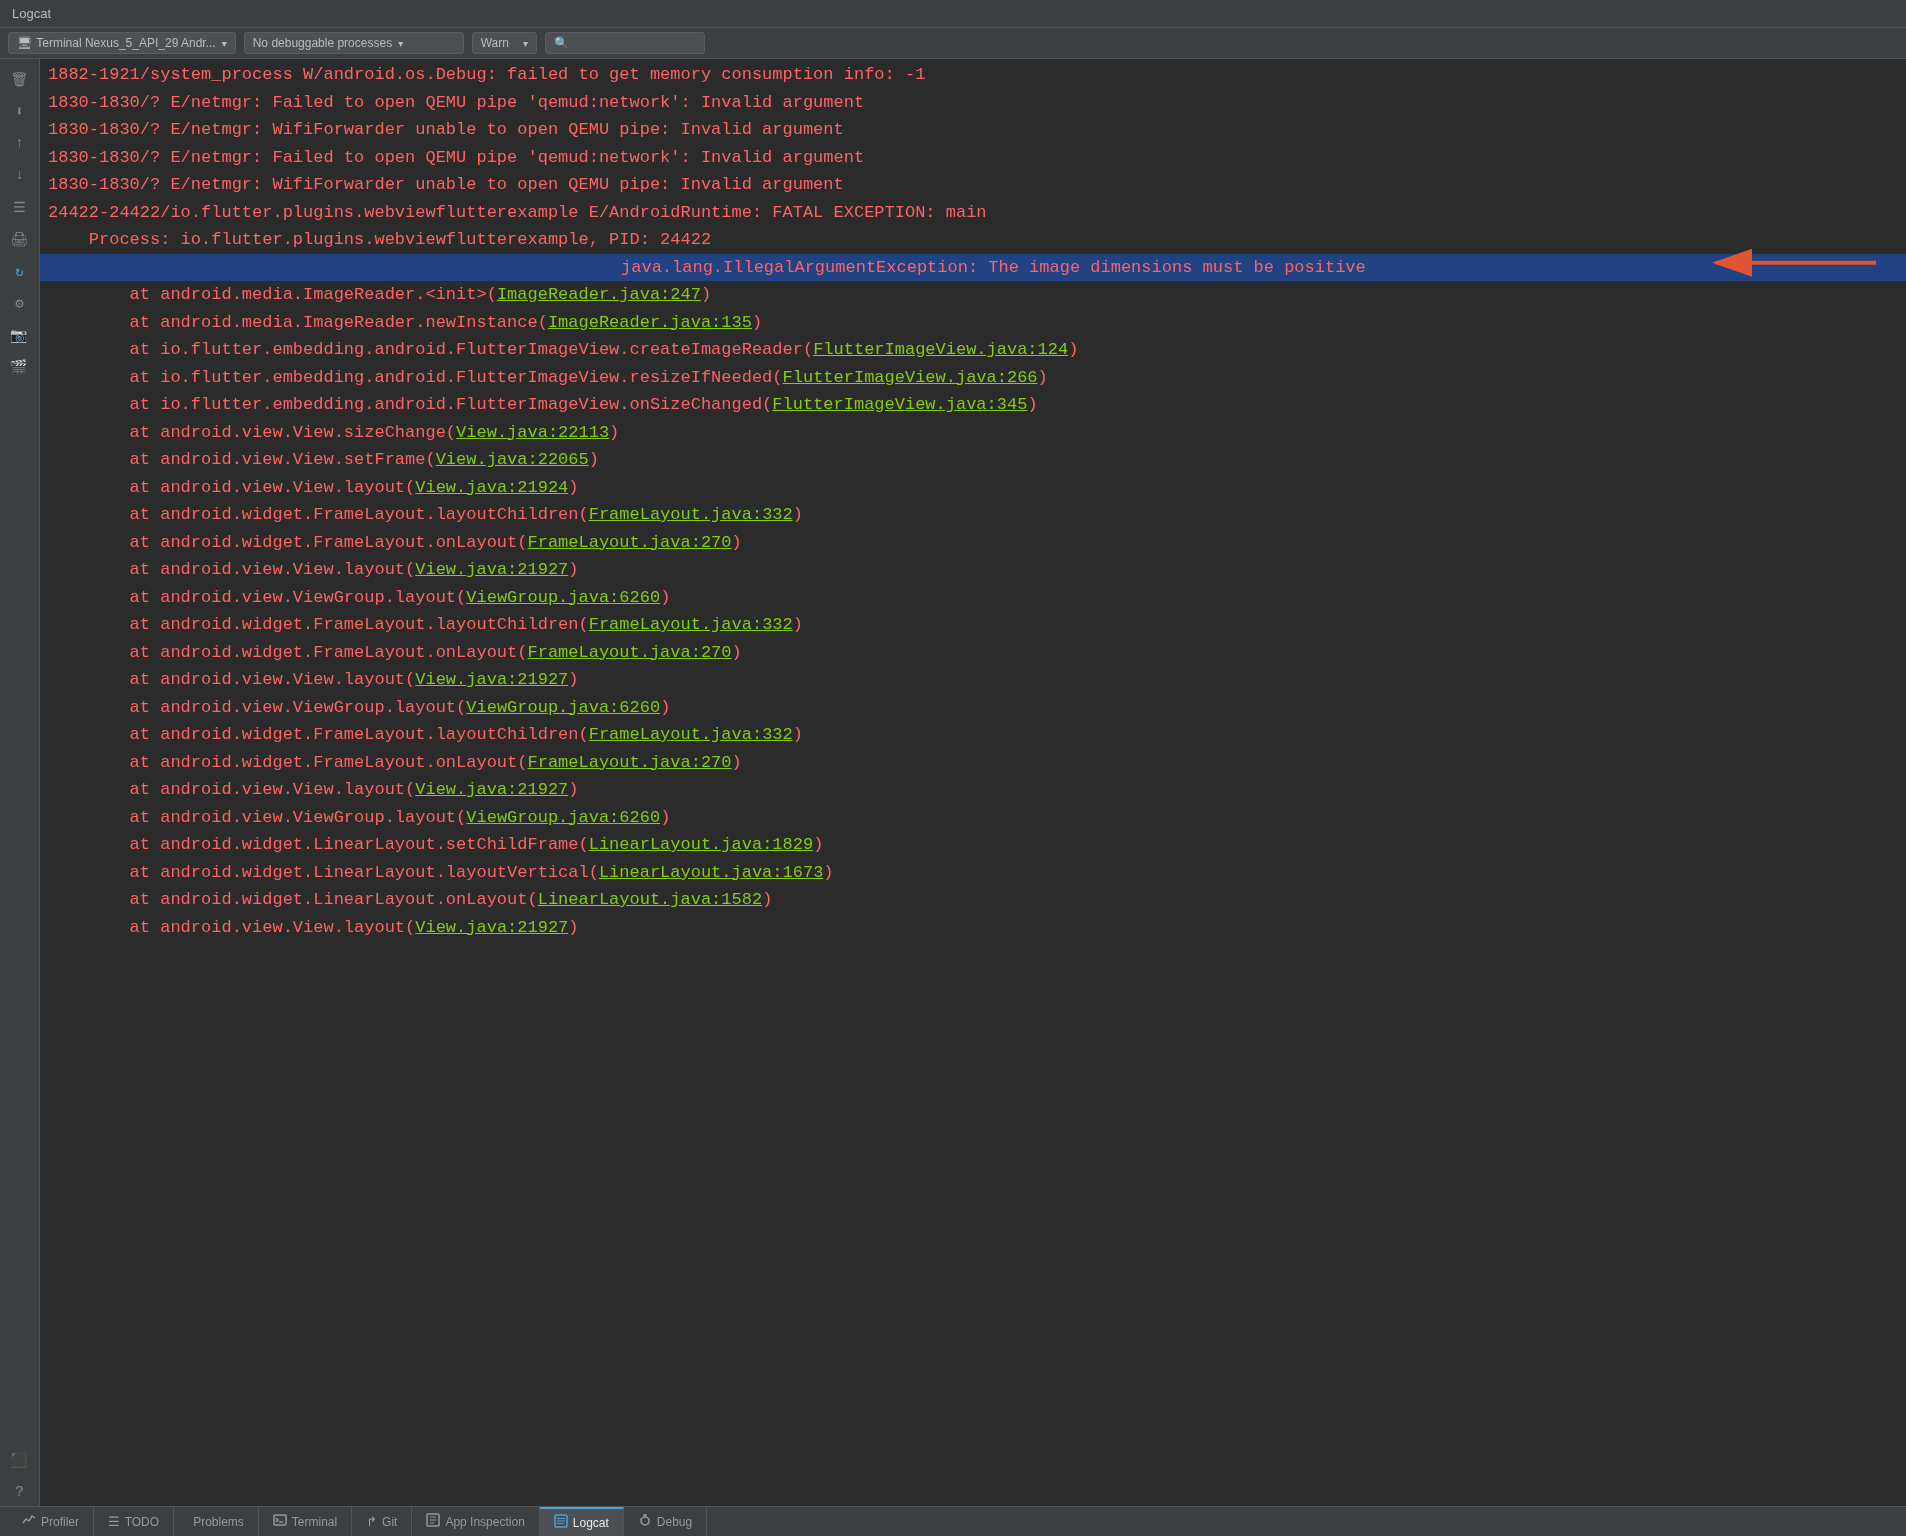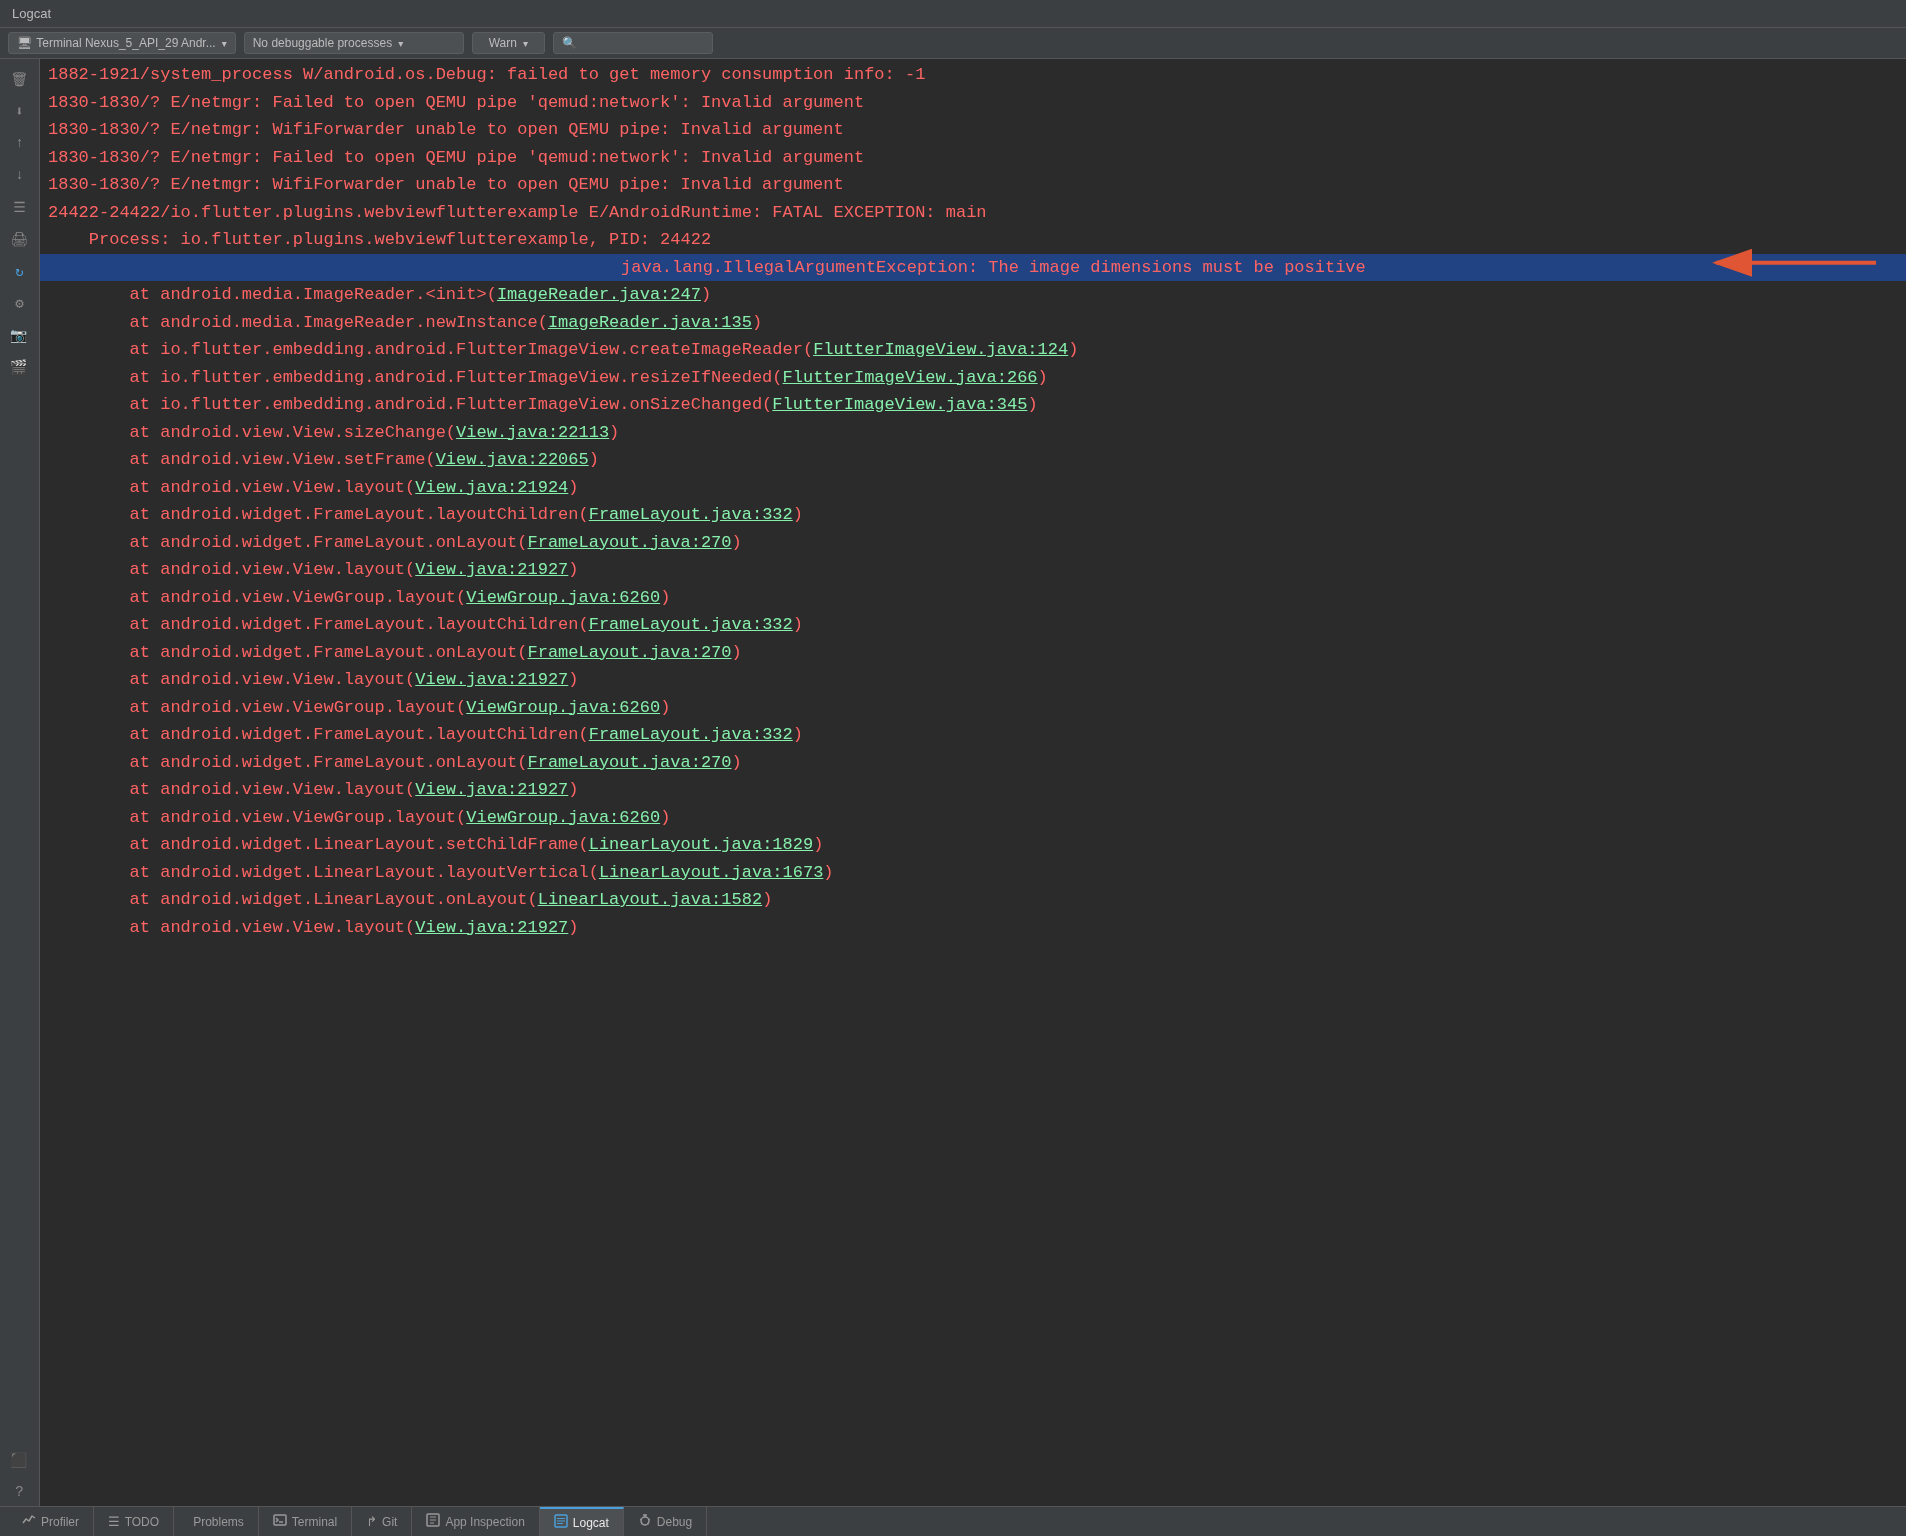--- a/index.html
+++ b/index.html
@@ -62,26 +62,26 @@
       gap: 4px;
       font-family: -apple-system, sans-serif;
       cursor: pointer;
       min-width: 220px;
     }
 
     .toolbar-level-selector {
       background: #4c5052;
       border: 1px solid #5a5d5f;
       color: #bbbbbb;
-      padding: 3px 16px;
-      border-radius: 3px;
-      font-size: 12px;
-      display: flex;
-      align-items: center;
-      gap: 4px;
+      padding: 3px 8px;
+      border-radius: 3px;
+      font-size: 12px;
+      display: flex;
+      align-items: center;
+      gap: 12px;
       font-family: -apple-system, sans-serif;
       cursor: pointer;
     }
 
     .toolbar-search {
       background: #4c5052;
       border: 1px solid #5a5d5f;
       color: #bbbbbb;
       padding: 3px 8px;
       border-radius: 3px;
@@ -152,21 +152,21 @@
     .log-line.error {
       color: #ff6464;
     }
 
     .log-line.highlight {
       background: #214283;
       color: #ff6464;
     }
 
     .log-line .link {
-      color: #86efac;
+      color: #84cc16;
       text-decoration: underline;
     }
 
     
     .status-bar {
       background: #3c3f41;
       height: 30px;
       display: flex;
       align-items: center;
       padding: 0 8px;

